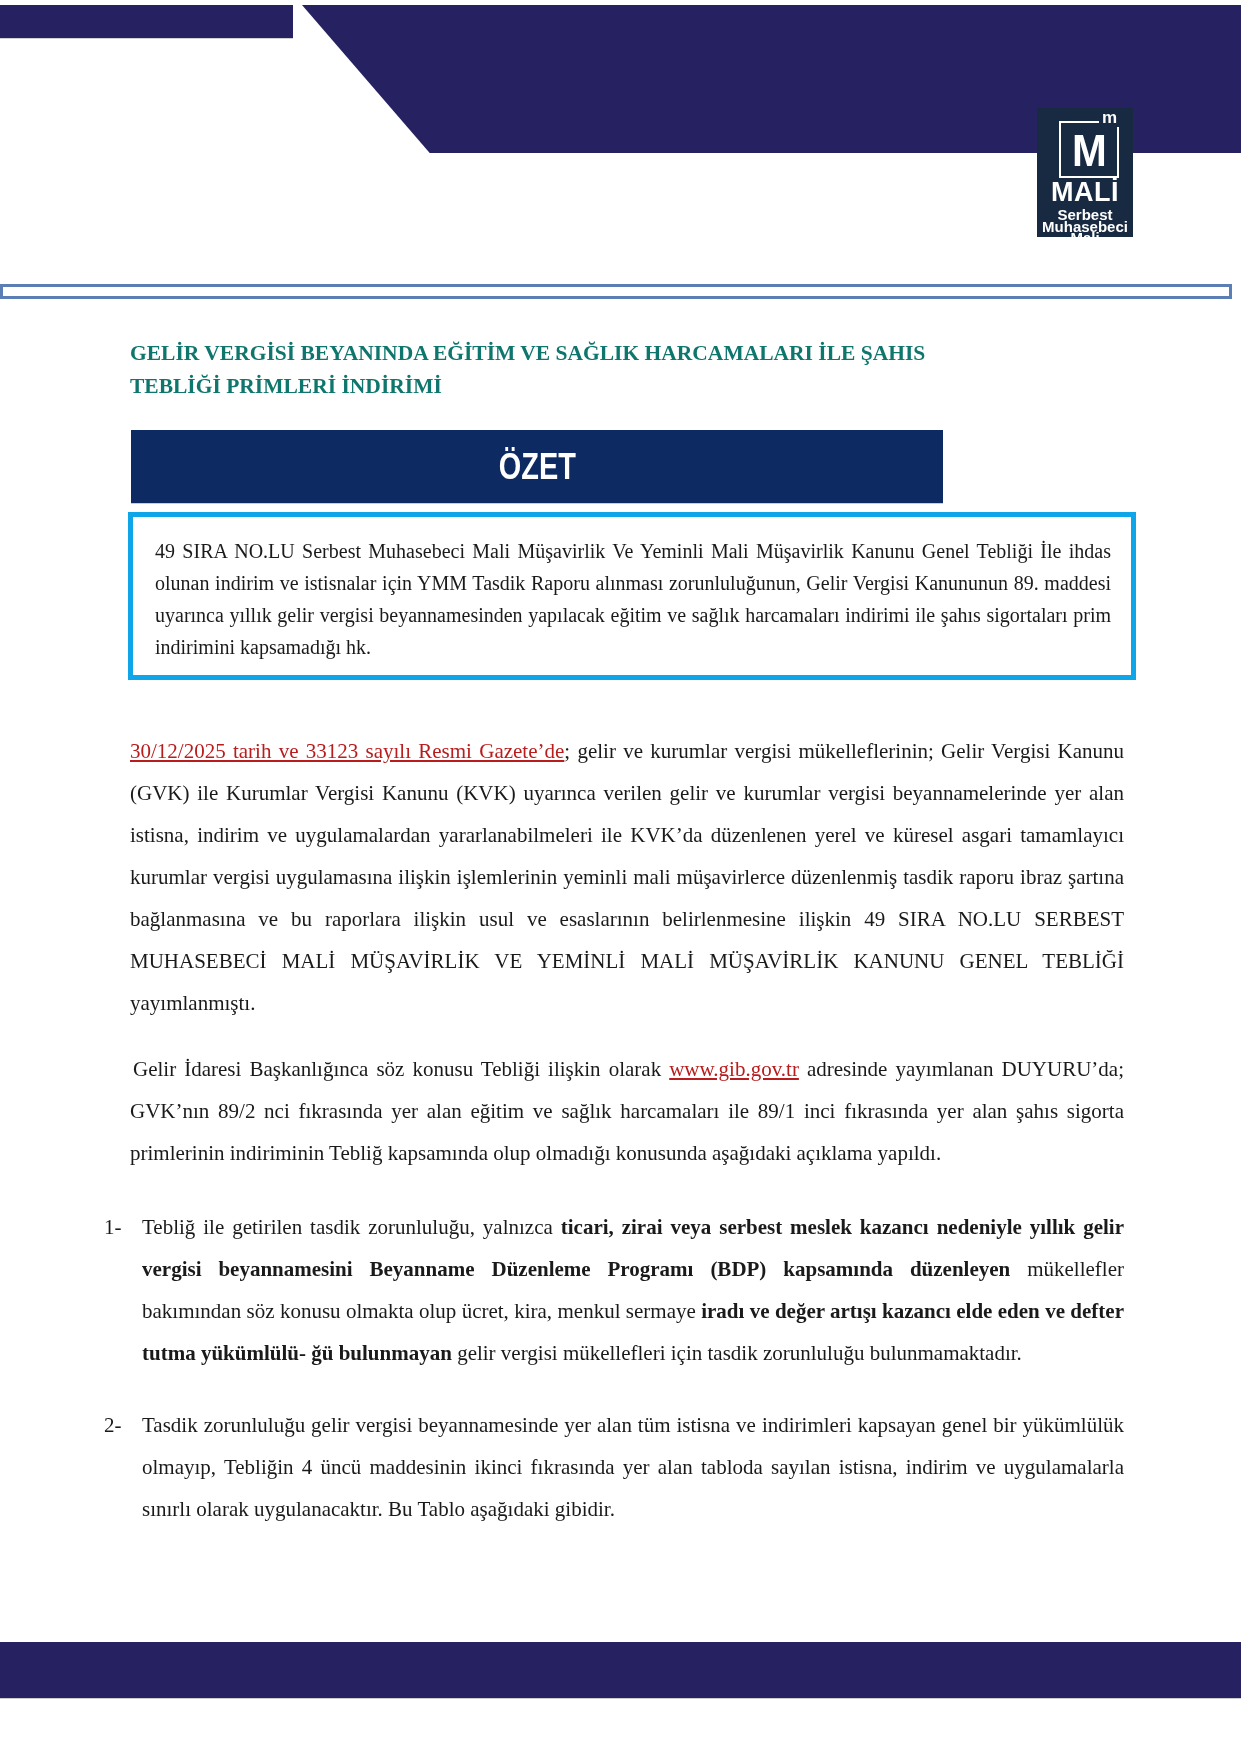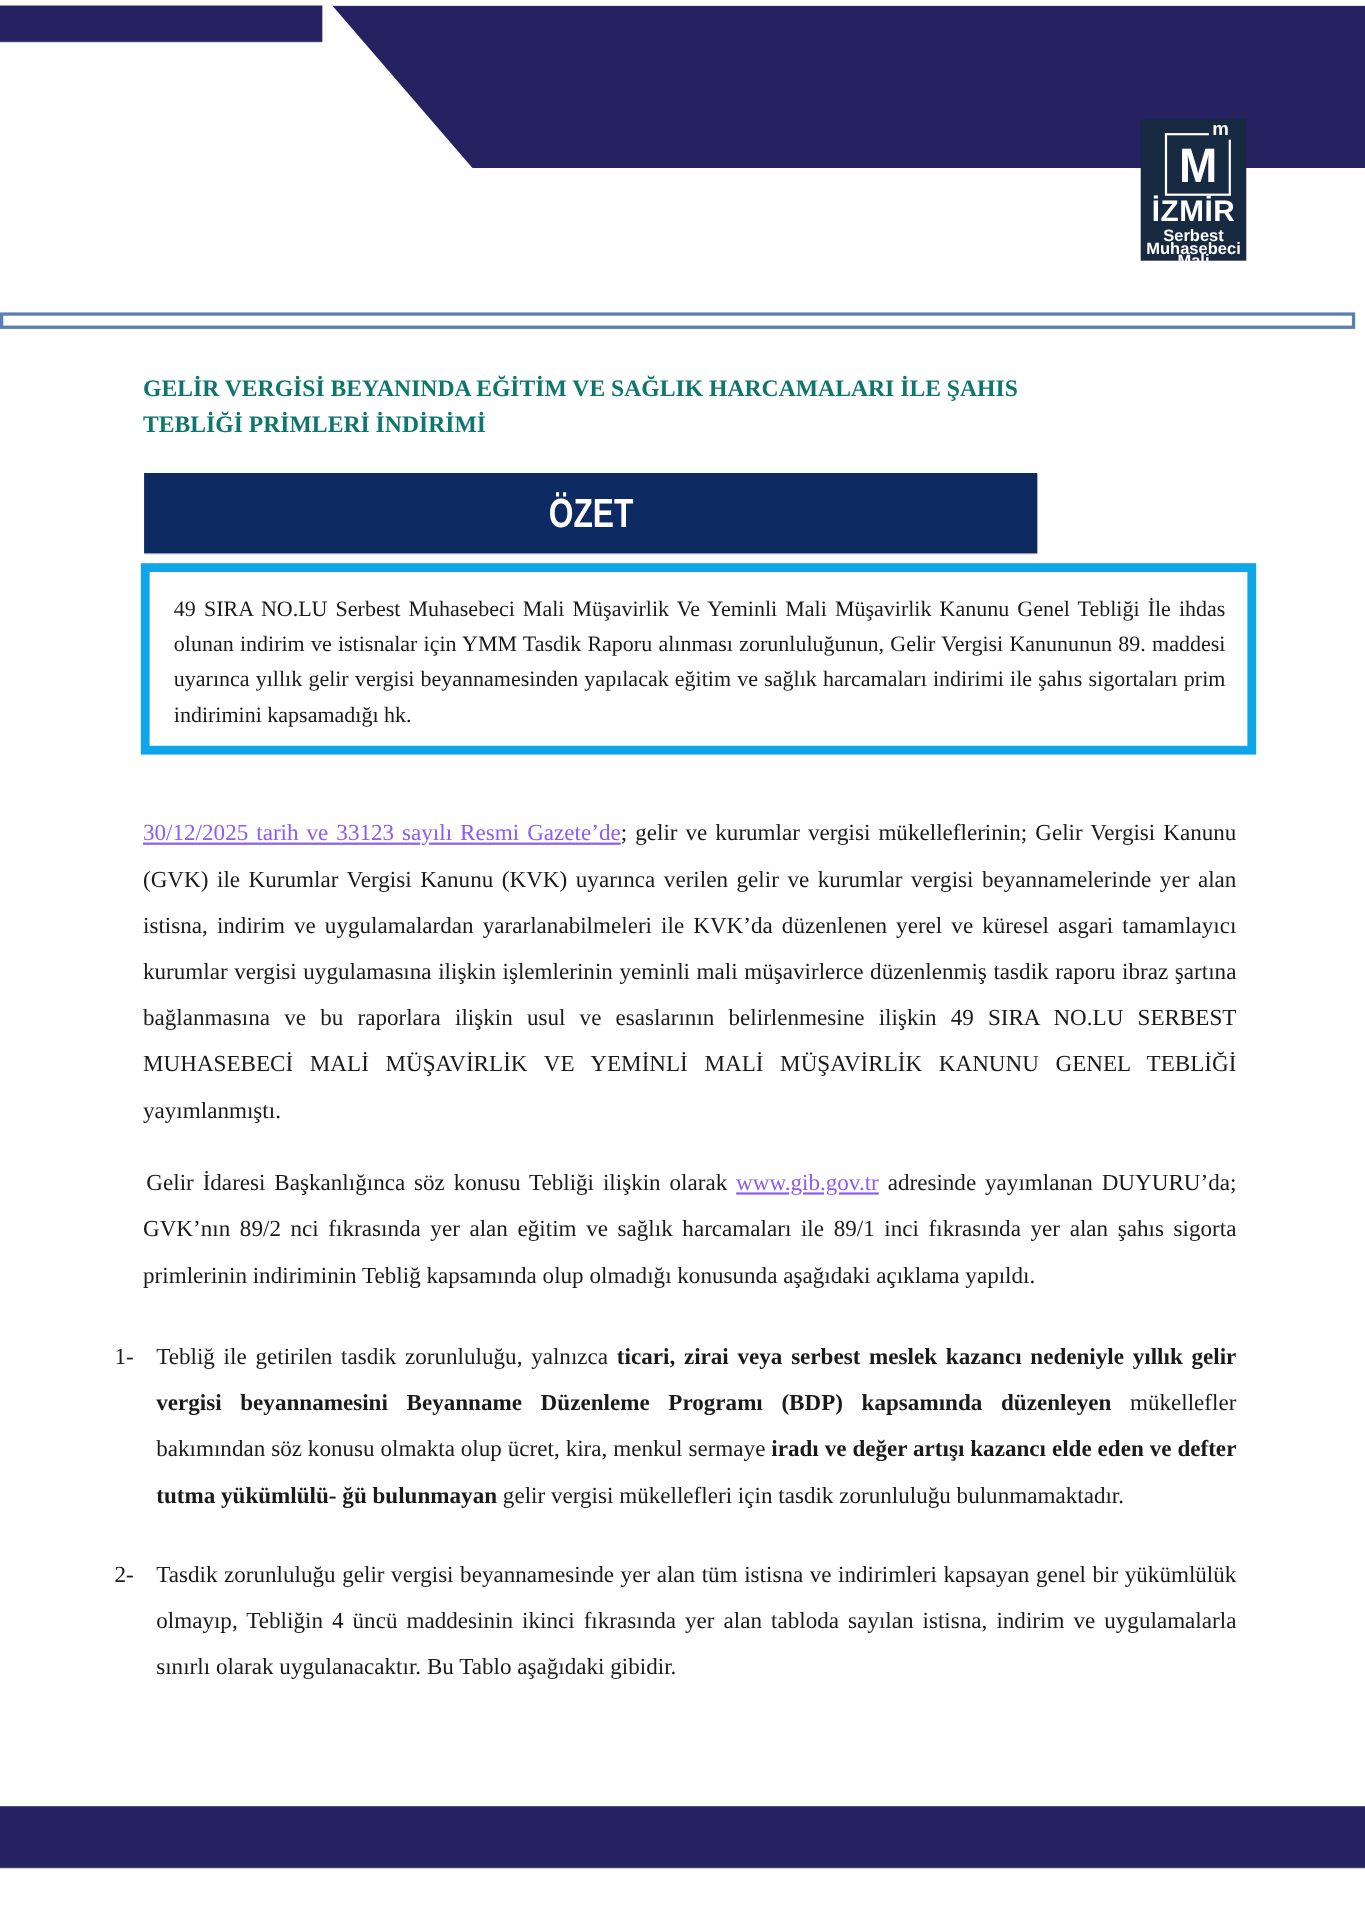--- a/index.html
+++ b/index.html
@@ -128,35 +128,35 @@
     font-weight: bold;
     font-size: 37px;
     display: inline-block;
     transform: scaleX(0.78);
     letter-spacing: 0px;
   }
   .summary-box {
     margin-top: 9px;
     margin-left: 128px;
     width: 956px;
-    border: 8px solid #0ea5e9;
+    border: 5px solid #0ea5e9;
     padding: 18px 20px 12px 22px;
     font-size: 20px;
     line-height: 32px;
     text-align: justify;
   }
   .body-p {
     margin: 0 117px 0 130px;
     font-size: 21px;
     line-height: 42px;
     text-align: justify;
   }
   .p1 { margin-top: 50px; }
   .p2 { margin-top: 24px; text-indent: 3px; }
-  .link { color: #8b5cf6; text-decoration: underline; cursor: pointer; }
+  .link { color: #b91c1c; text-decoration: underline; cursor: pointer; }
   .bold { font-weight: bold; }
 
   .list { margin-top: 32px; }
   .li {
     position: relative;
     margin: 0 117px 30px 104px;
     padding-left: 38px;
     font-size: 21px;
     line-height: 42px;
     text-align: justify;
@@ -181,21 +181,21 @@
 <div class="page">
 
   <div class="hdr-bar-left"></div>
   <div class="hdr-band-right"></div>
 
   <div class="logo">
     <div class="logo-m-frame">
       <span class="logo-M">M</span>
     </div>
     <span class="logo-m-sup">m</span>
-    <div class="logo-city">İZMİR</div>
+    <div class="logo-city">MALİ</div>
     <div class="logo-org">
       <div>Serbest Muhasebeci</div>
       <div>Mali Müşavirler Odası</div>
     </div>
   </div>
 
   <div class="separator"></div>
 
   <div class="content">
 

